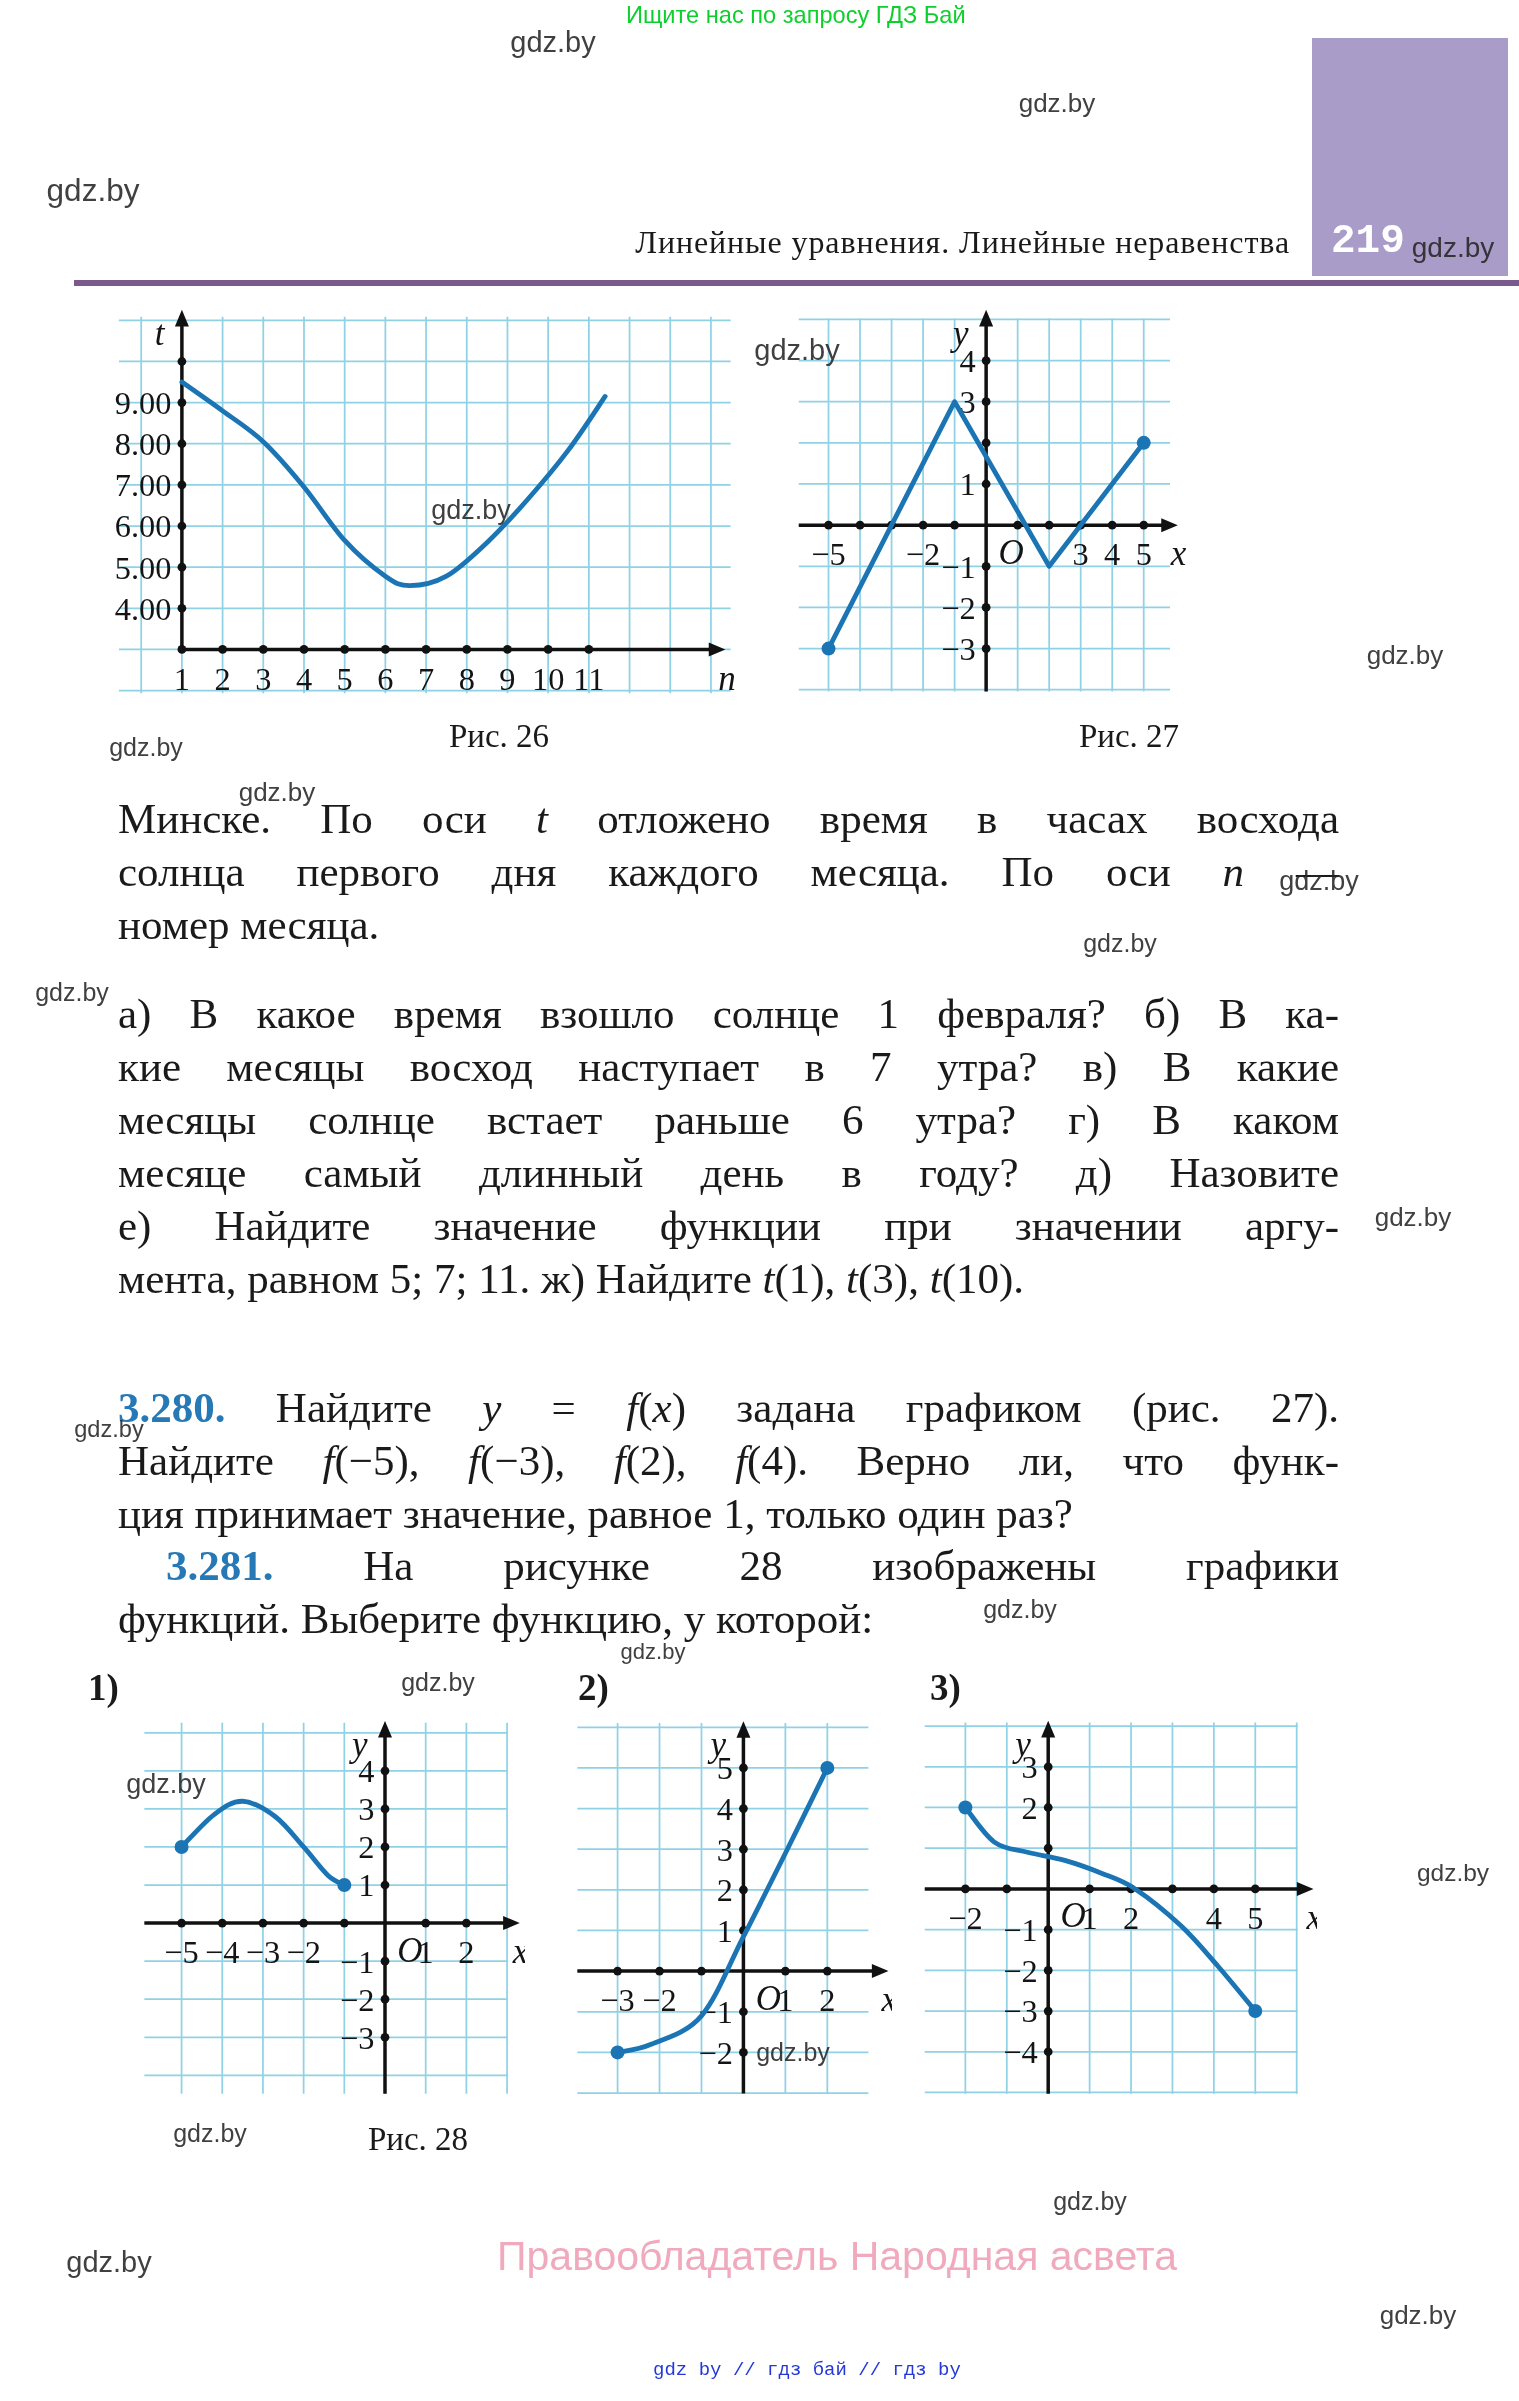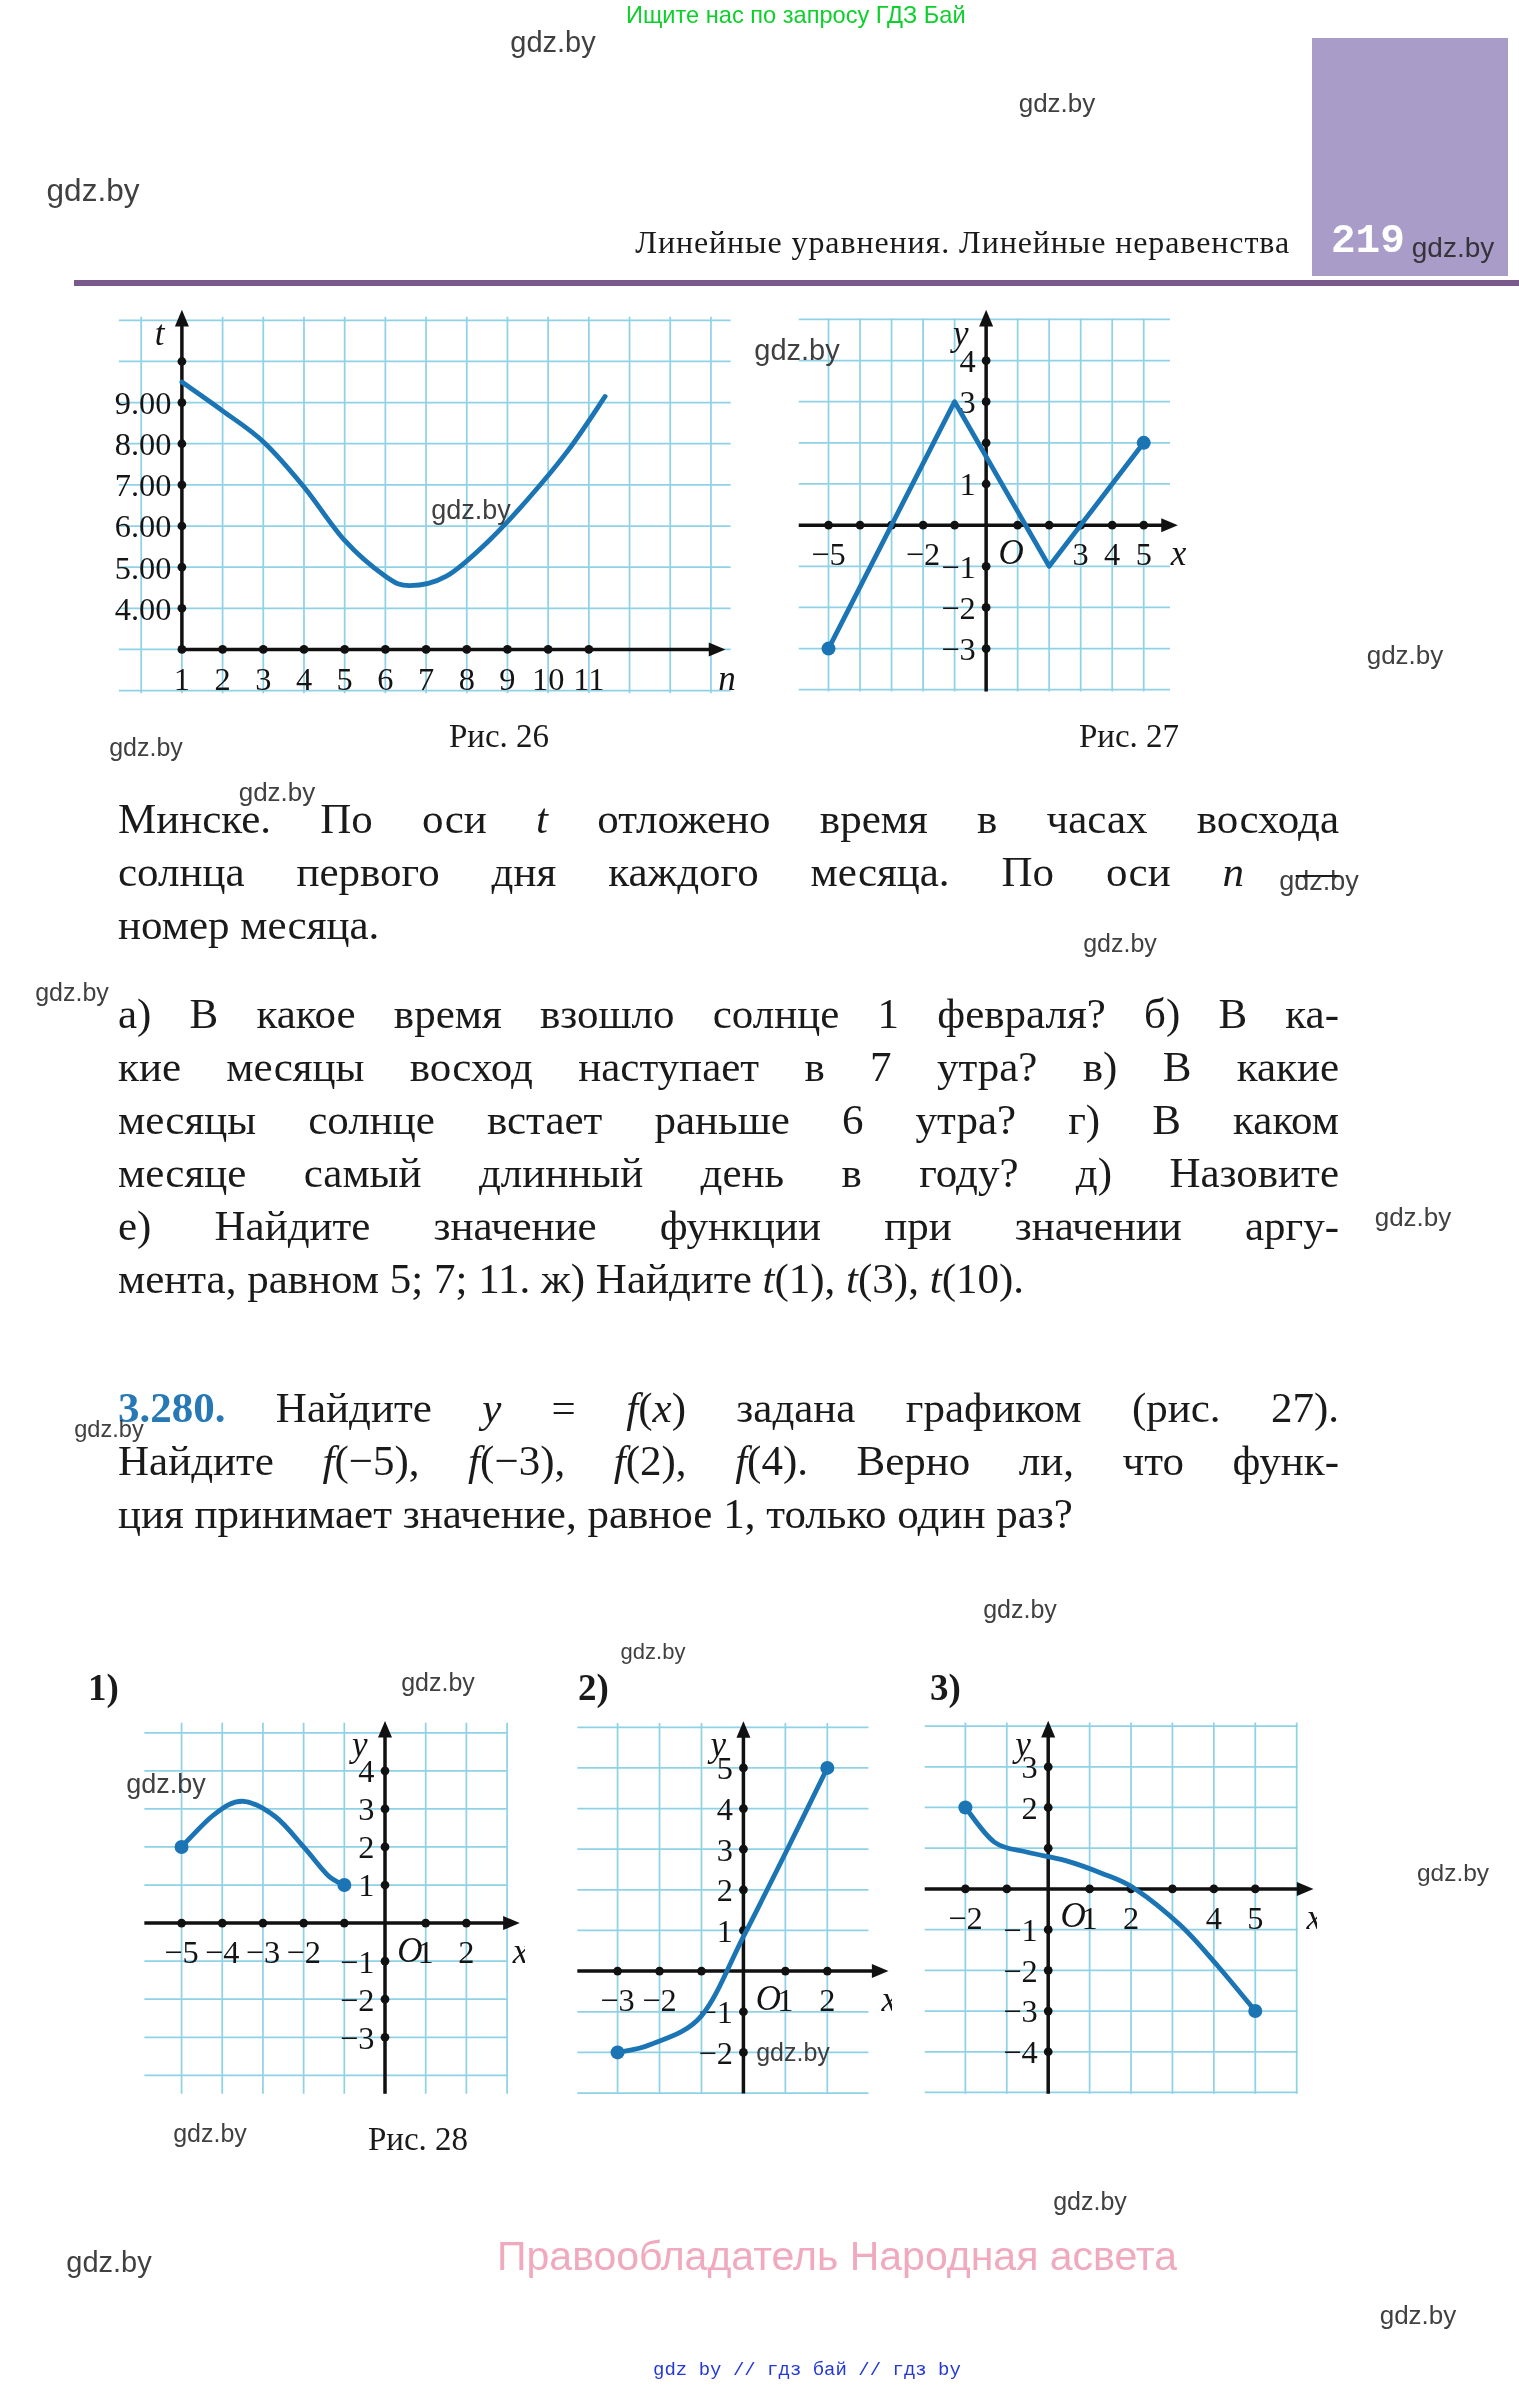--- a/index.html
+++ b/index.html
@@ -192,20 +192,24 @@
       <div class="tline"><span>месяцы солнце встает раньше 6 утра? г) В каком</span></div>
       <div class="tline"><span>месяце самый длинный день в году? д) Назовите</span></div>
       <div class="tline"><span>е) Найдите значение функции при значении аргу-</span></div>
       <div class="tline tlast"><span>мента, равном 5; 7; 11. ж) Найдите </span><span class="iv">t</span><span>(1), </span><span class="iv">t</span><span>(3), </span><span class="iv">t</span><span>(10).</span></div>
     </div>
   <div class="tblock" style="top:1381px">
       <div class="tline"><span class="tasknum">3.280.</span><span> Найдите </span><span class="iv">y</span><span> = </span><span class="iv">f</span><span>(</span><span class="iv">x</span><span>) задана графиком (рис. 27).</span></div>
       <div class="tline"><span>Найдите </span><span class="iv">f</span><span>(−5), </span><span class="iv">f</span><span>(−3), </span><span class="iv">f</span><span>(2), </span><span class="iv">f</span><span>(4). Верно ли, что функ-</span></div>
       <div class="tline tlast"><span>ция принимает значение, равное 1, только один раз?</span></div>
     </div>
+  <div class="tblock" style="top:1539px">
+      <div class="tline ind"><span class="tasknum">3.281.</span><span> На рисунке 28 изображены графики</span></div>
+      <div class="tline tlast"><span>функций. Выберите функцию, у которой:</span></div>
+    </div>
 
   <div class="sublabel abs" style="left:88px;top:1666px">1)</div>
   <div class="sublabel abs" style="left:578px;top:1666px">2)</div>
   <div class="sublabel abs" style="left:930px;top:1666px">3)</div>
 
   <div class="chart abs" style="left:140px;top:1719px"><svg width="385" height="381" viewBox="0 0 440 435">
         <line x1="280" y1="4" x2="280" y2="428" stroke="#8fd2e6" stroke-width="2"></line>
         <line x1="233.5" y1="4" x2="233.5" y2="428" stroke="#8fd2e6" stroke-width="2"></line>
         <line x1="187" y1="4" x2="187" y2="428" stroke="#8fd2e6" stroke-width="2"></line>
         <line x1="140.5" y1="4" x2="140.5" y2="428" stroke="#8fd2e6" stroke-width="2"></line>

